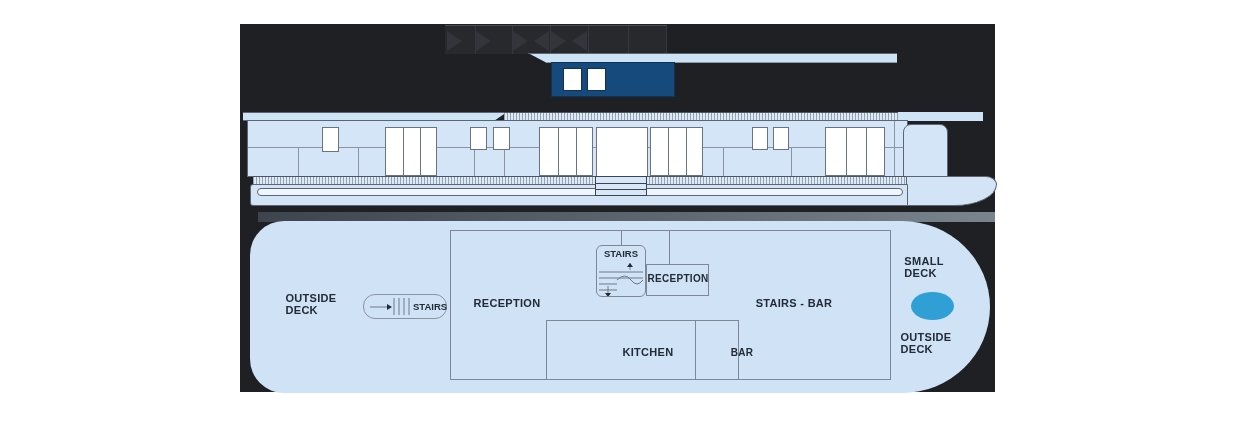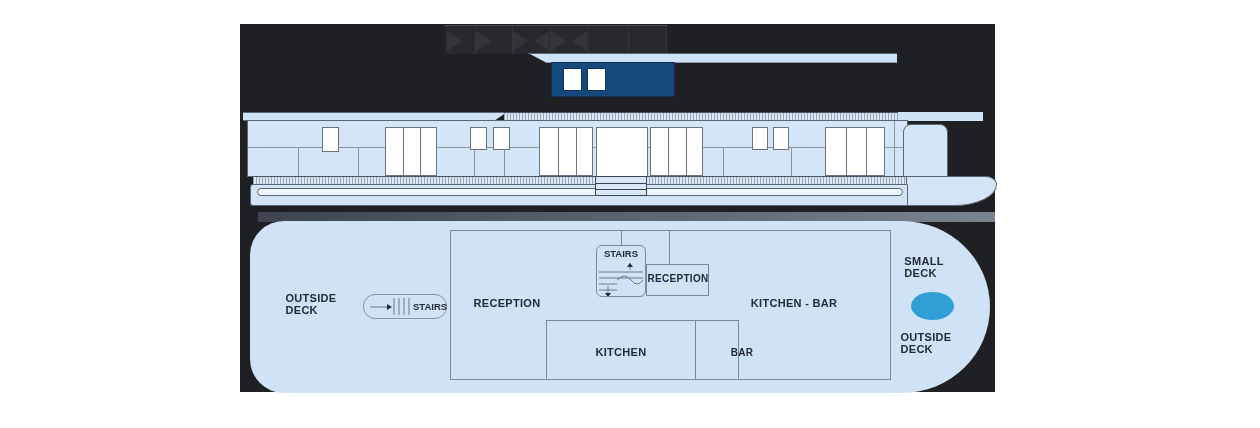--- a/index.html
+++ b/index.html
@@ -149,21 +149,21 @@
       </g>
       <polygon points="30,3 36,3 33,-1" fill="#222b36" transform="translate(0,4)"></polygon>
       <polygon points="8,33 14,33 11,37" fill="#222b36"></polygon>
     </svg>
   </div>
 
   <div class="room" style="left:646px; top:264px; width:63px; height:32px; background:#cfe2f6"></div>
   <div class="lbl lbl-sm" style="left:678px; top:273px">RECEPTION</div>
 
   <div class="room" style="left:546px; top:320px; width:150px; height:60px"></div>
-  <div class="lbl" style="left:621px; top:346px">KITCHEN</div>
+  <div class="lbl" style="left:648px; top:346px">KITCHEN</div>
 
   <div class="room" style="left:695px; top:320px; width:44px; height:60px"></div>
   <div class="lbl lbl-sm" style="left:742px; top:347px">BAR</div>
 
   <div class="lbl" style="left:311px; top:292px"><span>OUTSIDE</span><br><span>DECK</span></div>
 
   <div class="abs pill">
     <svg width="48" height="23" style="position:absolute; left:0; top:0">
       <g stroke="#6f7a87" stroke-width="1" fill="none">
         <line x1="6" y1="12" x2="23" y2="12"></line>
@@ -171,21 +171,21 @@
         <line x1="35" y1="3" x2="35" y2="20"></line>
         <line x1="40" y1="3" x2="40" y2="20"></line>
         <line x1="45" y1="3" x2="45" y2="20"></line>
       </g>
       <polygon points="23,9 23,15 28,12" fill="#222b36"></polygon>
     </svg>
     <div class="cap">STAIRS</div>
   </div>
 
   <div class="lbl" style="left:507px; top:297px">RECEPTION</div>
-  <div class="lbl" style="left:794px; top:297px">KITCHEN - BAR</div>
+  <div class="lbl" style="left:794px; top:297px">STAIRS - BAR</div>
 
   <div class="lbl" style="left:924px; top:255px"><span>SMALL</span><br><span>DECK</span></div>
 
   <div class="abs pool" style="background:#2f9fd6"></div>
 
   <div class="lbl" style="left:926px; top:331px"><span>OUTSIDE</span><br><span>DECK</span></div>
 
 </div>
 
 </body></html>

